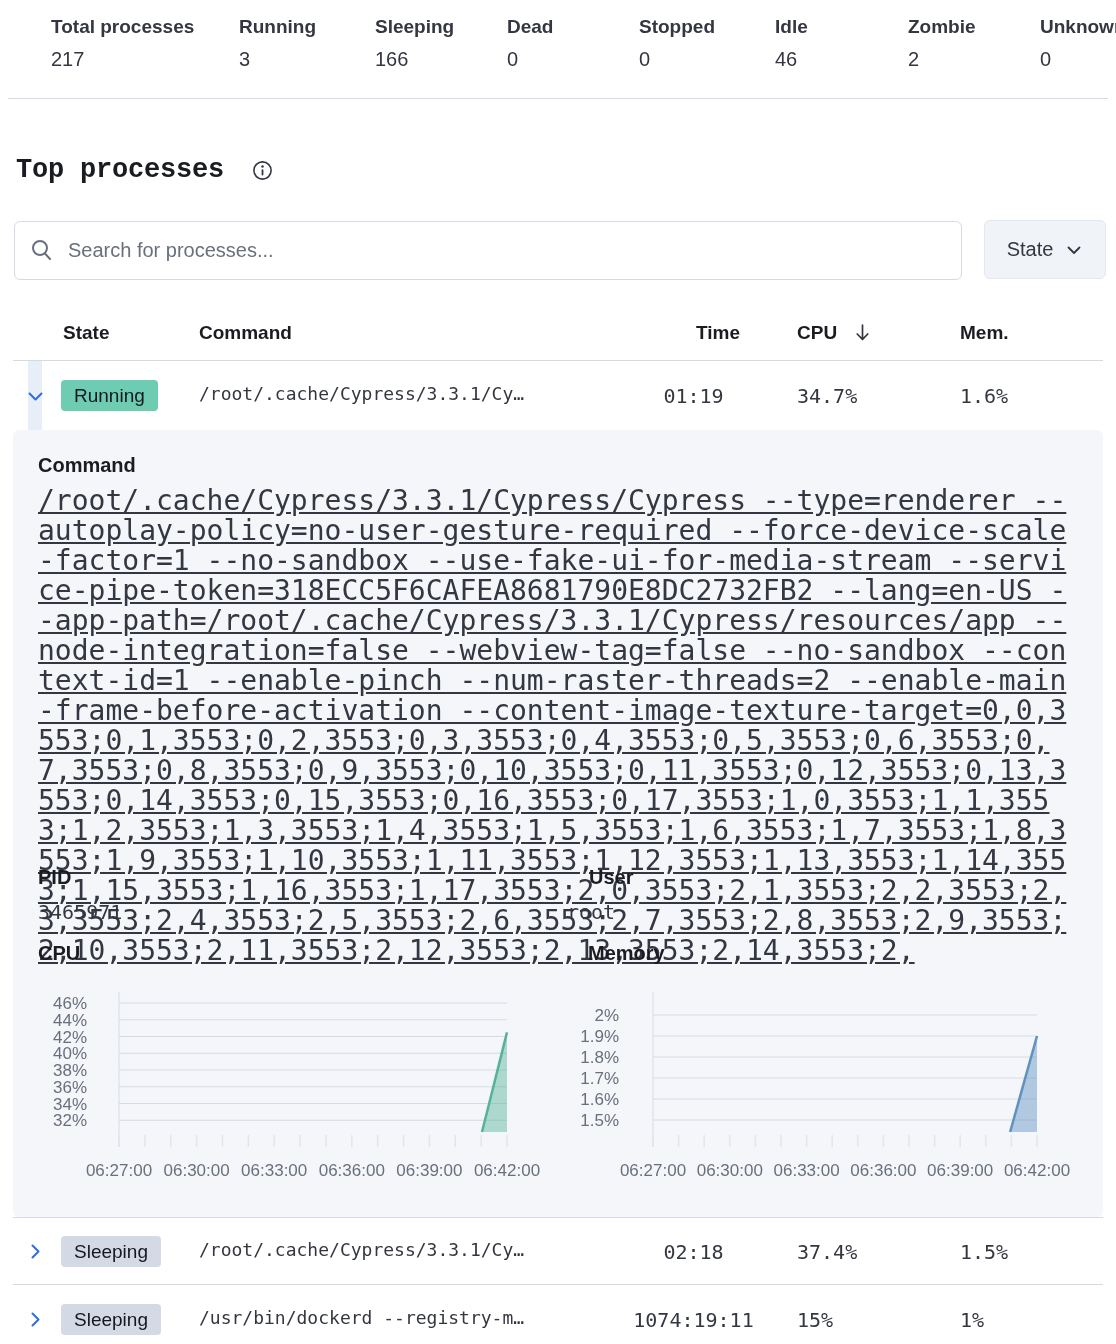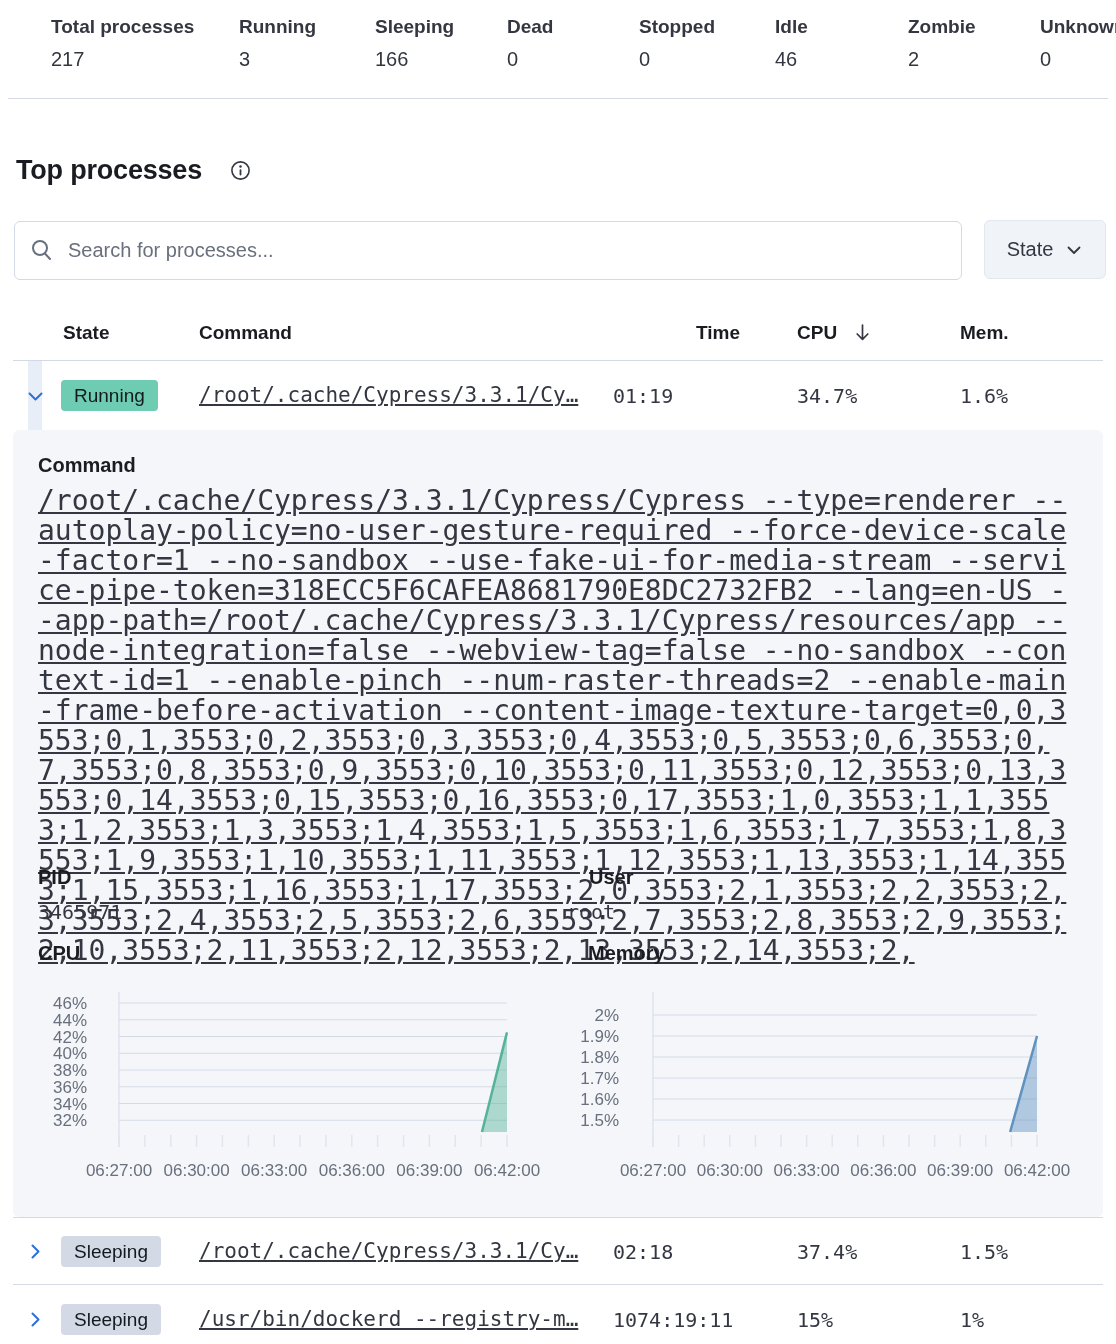--- a/index.html
+++ b/index.html
@@ -13,21 +13,21 @@
   .abs{position:absolute;}
 
   
   .summary{position:absolute;left:25px;top:16px;display:flex;margin-left:26px;}
   .stat{flex:0 0 auto;}
   .stat-label{font-size:19px;font-weight:700;color:var(--text);}
   .stat-value{font-size:20px;margin-top:10px;color:var(--text);}
   .divider{position:absolute;left:8px;right:8px;height:1px;background:var(--divider);}
 
   
-  .head-row{position:absolute;left:16px;top:155px;display:flex;align-items:center;gap:28px;}
+  .head-row{position:absolute;left:16px;top:155px;display:flex;align-items:center;gap:28px;font-family:Liberation Mono, monospace;}
   .page-title{font-size:27px;font-weight:700;color:var(--heading);letter-spacing:-0.2px;}
 
   
   .search-wrap{position:absolute;left:14px;top:221px;width:948px;height:59px;background:#fff;
     border:1px solid var(--divider);border-radius:6px;display:flex;align-items:center;padding:0 14px;}
   .search-wrap input{border:none;outline:none;flex:1;font-size:20px;margin-left:13px;
     font-family:"Liberation Sans",sans-serif;color:var(--text);background:transparent;}
   .search-wrap input::placeholder{color:var(--muted);}
   .state-btn{position:absolute;left:984px;top:220px;width:122px;height:59px;background:#f0f3f8;
     border:1px solid #e2e7f0;border-radius:6px;display:flex;align-items:center;justify-content:center;gap:12px;
@@ -37,22 +37,22 @@
   .thead{position:absolute;left:13px;top:310px;width:1090px;height:51px;border-bottom:1px solid var(--divider);}
   .th{position:absolute;top:12px;font-size:19px;font-weight:700;color:var(--heading);}
   .row{position:absolute;left:13px;width:1090px;}
   .row.bordered{border-top:1px solid var(--divider);}
   .expander-stripe{position:absolute;left:15px;top:0;bottom:0;width:14px;background:#E7EEF8;}
   .chev{position:absolute;left:13px;}
   .badge{position:absolute;left:48px;height:31px;line-height:31px;padding:0 13px;border-radius:4px;
     font-size:19px;font-weight:500;color:#14191f;display:inline-block;}
   .badge.running{background:var(--badge-running);}
   .badge.sleeping{background:var(--badge-sleeping);}
-  .cell-cmd{position:absolute;left:186px;font-size:21px;color:var(--text);text-decoration:underline;}
-  .cell-time{position:absolute;left:600px;width:161px;text-align:left;font-size:20px;color:var(--text);}
+  .cell-cmd{position:absolute;left:186px;font-size:18px;color:var(--text);}
+  .cell-time{position:absolute;left:600px;width:161px;text-align:center;font-size:20px;color:var(--text);}
   .cell-cpu{position:absolute;left:784px;font-size:20px;color:var(--text);}
   .cell-mem{position:absolute;left:947px;font-size:20px;color:var(--text);}
 
   
   .panel{position:absolute;left:13px;top:430px;width:1090px;height:787px;background:var(--panel-bg);border-radius:6px;}
   .panel .lbl{position:absolute;font-size:20px;font-weight:700;color:var(--heading);}
   .cmd-text{position:absolute;left:25px;top:56px;width:1043px;font-size:28px;line-height:30px;color:var(--text);
     white-space:pre-wrap;overflow-wrap:anywhere;word-break:break-all;text-decoration:underline;}
   .kv-val{position:absolute;font-size:20px;color:var(--text);}
   .chart-title{font-size:21px;}

